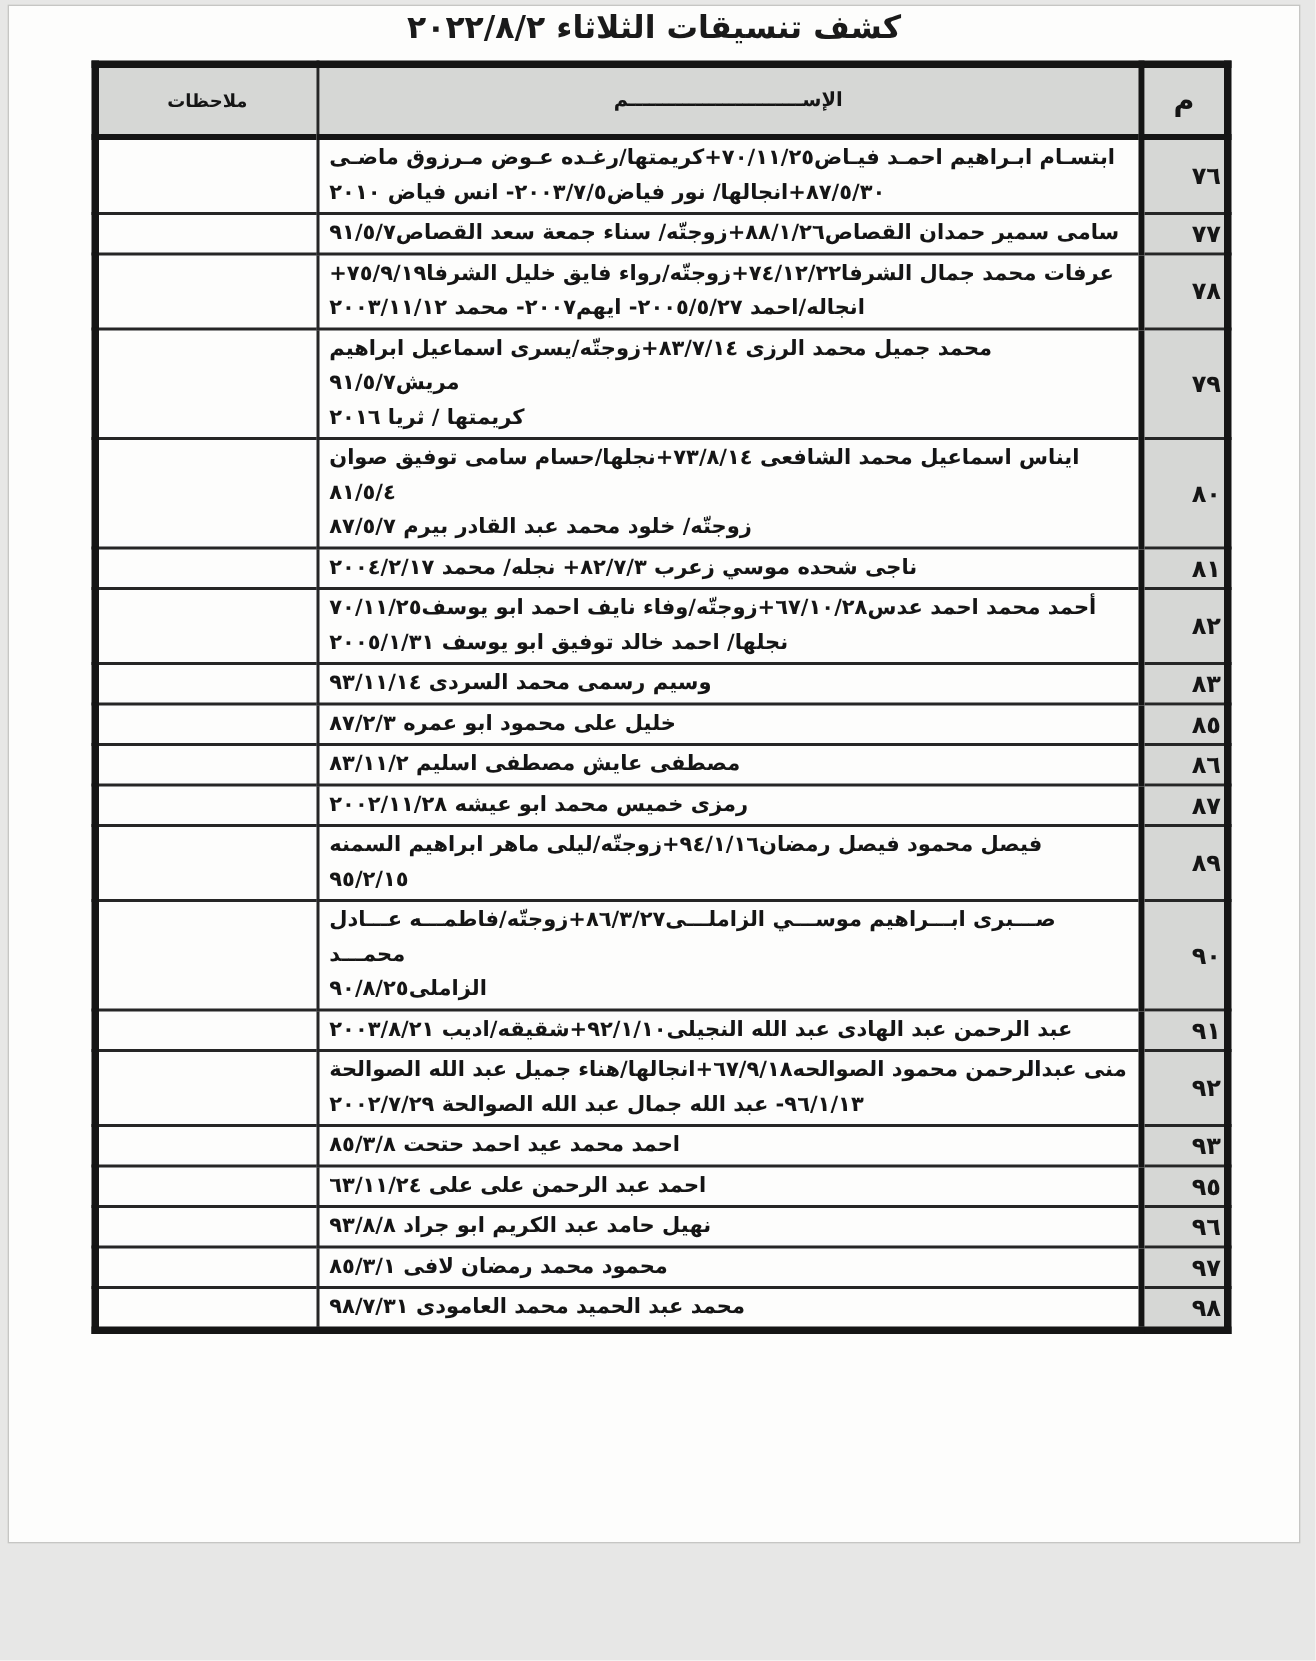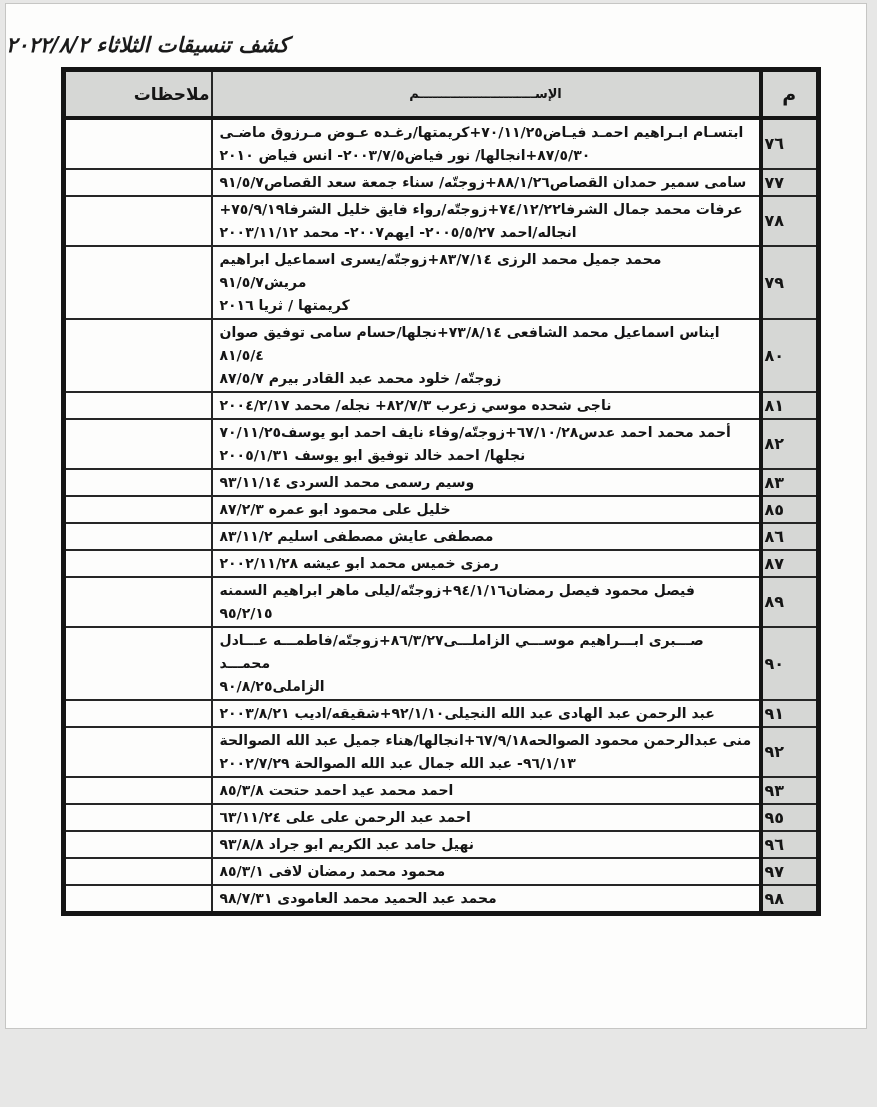--- a/index.html
+++ b/index.html
@@ -12,26 +12,25 @@
   }
   .page{
     position:absolute;left:5px;top:3px;
     width:862px;height:1026px;
     background:#fdfdfc;
     border:1px solid #c6c6c4;
     box-sizing:border-box;
     overflow:hidden;
   }
   .doc-title{
-    margin-top:29px;
-    text-align:left;
+    margin-top:2px;
+    text-align:center;
     font-size:21px;
     font-weight:bold;
     color:#1a1a1a;
-    font-style:italic;
   }
   table.sheet{
     border-collapse:collapse;
     table-layout:fixed;
     width:755px;
     margin:10px 45px 0 60px;
     direction:rtl;
     border:5px solid #151515;
   }
   .sheet th,.sheet td{
@@ -43,28 +42,28 @@
   .sheet thead th{
     background:#d6d7d5;
     border-bottom:4px solid #151515;
     height:48px;
     font-weight:bold;
     vertical-align:middle;
     text-align:center;
   }
   .sheet thead th.col-name{font-size:13px;}
   .sheet thead th.col-num{font-size:19px;}
-  .sheet thead th.col-notes{font-size:17px;text-align:right;}
+  .sheet thead th.col-notes{font-size:12px;}
   .col-num{width:58px;}
   .col-name{width:549px;}
   .col-notes{width:148px;}
   .sheet tbody td.col-num{
     background:#d6d7d5;
     border-left:4px solid #151515;
-    text-align:left;
+    text-align:right;
     vertical-align:middle;
     font-size:16px;
     font-weight:bold;
     padding:0 2px;
   }
   .sheet thead th.col-num{border-left:4px solid #151515;}
   .sheet tbody td.col-name{
     background:#fdfdfc;
     font-size:14px;
     font-weight:bold;

